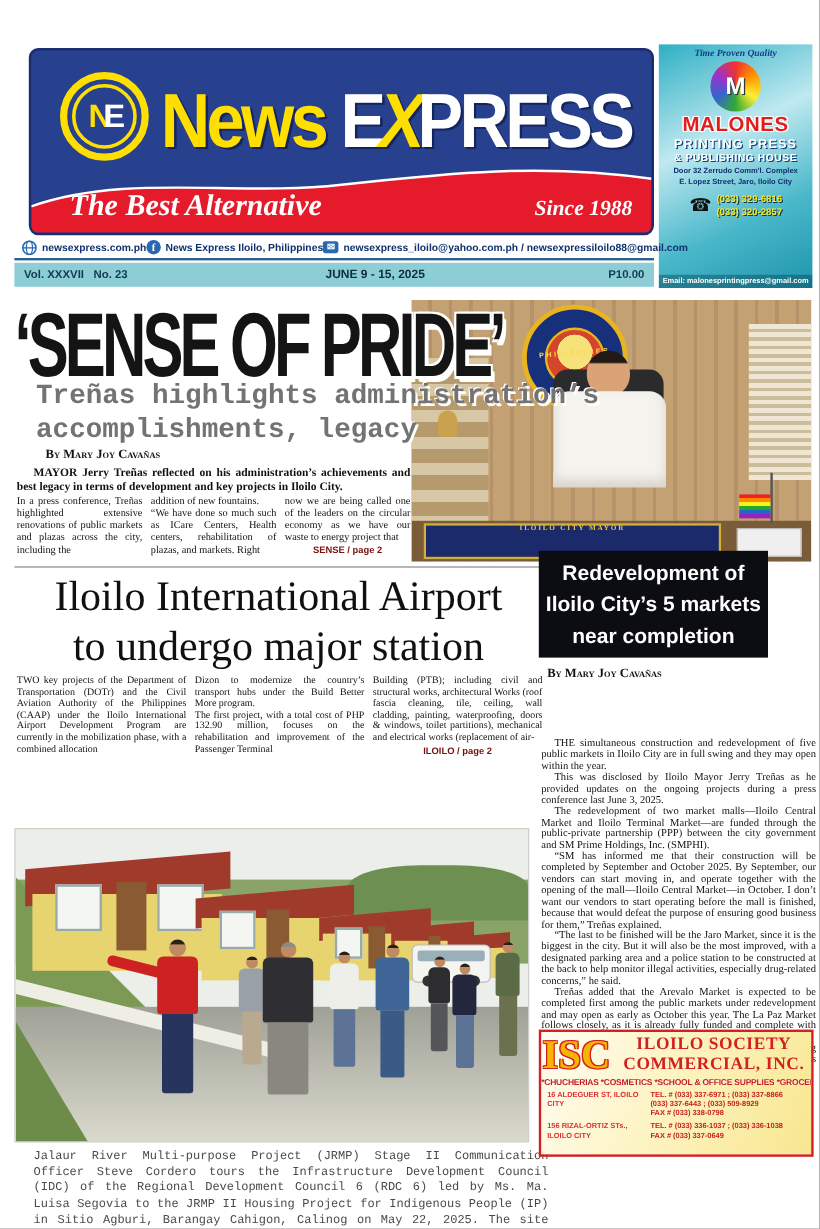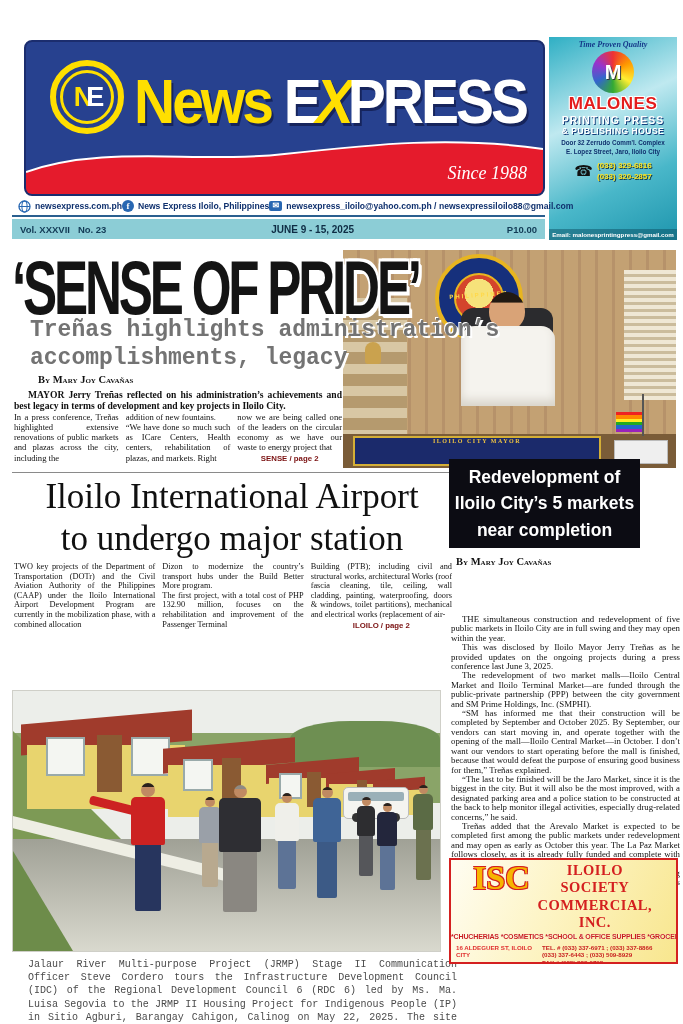--- a/index.html
+++ b/index.html
@@ -22,21 +22,21 @@
   .mast-title{position:absolute;left:108px;top:22px;font-family:"Liberation Sans",sans-serif;
               font-weight:900;font-size:57px;letter-spacing:-3px;white-space:nowrap;
               transform:scaleY(1.12);transform-origin:left top;
               text-shadow:2px 2px 0 #16245c;}
   .mast-title .w1{color:#ffdf00;}
   .mast-title .we{color:#ffffff;}
   .mast-title .wx{color:#ffdf00;font-style:italic;margin:0 -3px;}
   .mast-title .wr{color:#ffffff;}
   .tagline{position:absolute;left:32px;bottom:8px;color:#fff;font-style:italic;font-weight:bold;
            font-size:25px;font-family:"Liberation Serif",serif;z-index:3;}
-  .since{position:absolute;right:16px;bottom:10px;color:#fff;font-style:italic;font-weight:normal;
+  .since{position:absolute;right:16px;bottom:10px;color:#fff;font-style:italic;font-weight:bold;
          font-size:18px;z-index:3;text-align:right;}
 
   
   .malones{left:549px;top:37px;width:128px;height:203px;box-sizing:border-box;
            background:linear-gradient(155deg,#2fafc4 0%,#bfe9f0 38%,#49b7c9 70%,#1e95ad 100%);
            text-align:center;font-family:"Liberation Sans",sans-serif;overflow:hidden;}
   .mal-tag{font-style:italic;font-weight:bold;color:#153a8a;font-size:8px;padding-top:3px;font-family:"Liberation Serif",serif;}
   .mal-logo{width:42px;height:42px;border-radius:50%;margin:2px auto 1px;
             background:conic-gradient(#e33,#f90,#fe3,#3a3,#36c,#93c,#e33);
             display:flex;align-items:center;justify-content:center;
@@ -150,21 +150,21 @@
             font-family:"Liberation Sans",sans-serif;font-weight:bold;font-size:17.5px;line-height:1.5;
             text-align:center;padding-top:5px;box-sizing:border-box;}
   .byline3{left:456px;top:556px;}
   .story3{left:451px;top:568px;width:229px;font-size:8.8px;line-height:1.07;text-align:justify;color:#111;margin-top:47px;}
   .story3 p{margin:0;text-indent:11px;}
 
   
   .isc{left:449px;top:858px;width:229px;height:106px;border:2px solid #d42020;box-sizing:border-box;
        background:linear-gradient(115deg,#fffdf2 0%,#fdf4c4 45%,#f8e68e 100%);overflow:hidden;
        font-family:"Liberation Sans",sans-serif;}
-  .isc-head{display:flex;align-items:flex-start;gap:6px;padding:2px 22px 0;}
+  .isc-head{display:flex;align-items:flex-end;gap:6px;padding:2px 1px 0;}
   .isc-abbr{font-family:"Liberation Serif",serif;font-weight:bold;font-size:34px;color:#f7b500;line-height:.95;
             text-shadow:1px 1px 0 #d42020,-1px -1px 0 #d42020,1px -1px 0 #d42020,-1px 1px 0 #d42020;}
   .isc-name{flex:1;text-align:center;color:#d41f1f;font-weight:900;font-size:14.5px;line-height:1.2;
             font-family:"Liberation Serif",serif;letter-spacing:.5px;}
   .isc-cats{text-align:center;color:#c81e1e;font-weight:900;font-size:7.1px;letter-spacing:-.2px;
             margin-top:1px;white-space:nowrap;text-shadow:.4px .4px 0 #fff;}
   .isc-rows{padding:3px 5px 0;}
   .isc-row{display:flex;gap:4px;margin-bottom:3px;}
   .isc-addr{width:82px;color:#e03030;font-weight:bold;font-size:6.2px;line-height:1.25;}
   .isc-tels{flex:1;color:#c82020;font-weight:bold;font-size:6.2px;line-height:1.25;white-space:pre-line;}
@@ -182,20 +182,21 @@
       </div>
     </div>
     <div class="mast-title">
       <span class="w1">News</span>
       <span class="we">E</span><span class="wx">X</span><span class="wr">PRESS</span>
     </div>
     <svg class="wave" viewBox="0 0 520 58" preserveAspectRatio="none">
       <path d="M0,36 C80,8 170,28 260,18 C350,8 430,0 520,13 L520,58 L0,58 Z" fill="#e51b2c"></path>
       <path d="M0,36 C80,8 170,28 260,18 C350,8 430,0 520,13" fill="none" stroke="#fff" stroke-width="2"></path>
     </svg>
+    <div class="tagline">The Best Alternative</div>
     <div class="since">Since 1988</div>
   </div>
 
   <div class="abs malones">
     <div class="mal-tag">Time Proven Quality</div>
     <div class="mal-logo">M</div>
     <div class="mal-name">MALONES</div>
     <div class="mal-l1">PRINTING PRESS</div>
     <div class="mal-l2">&amp; PUBLISHING HOUSE</div>
     <div class="mal-addr" style="white-space:pre-line">Door 32 Zerrudo Comm'l. Complex

